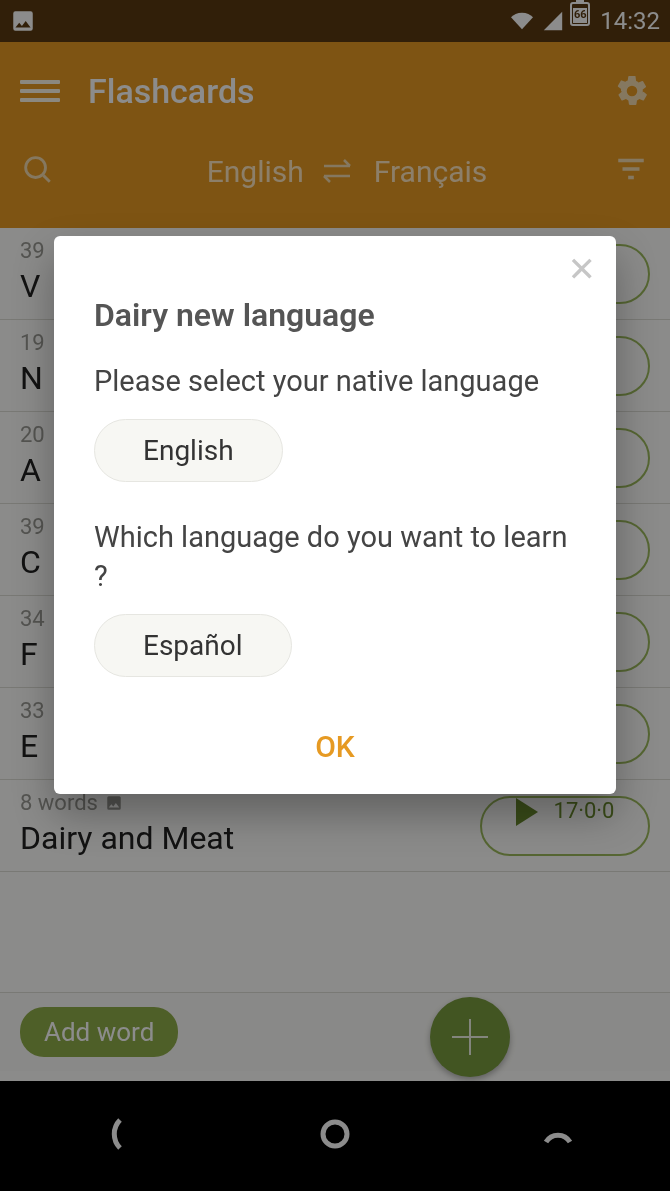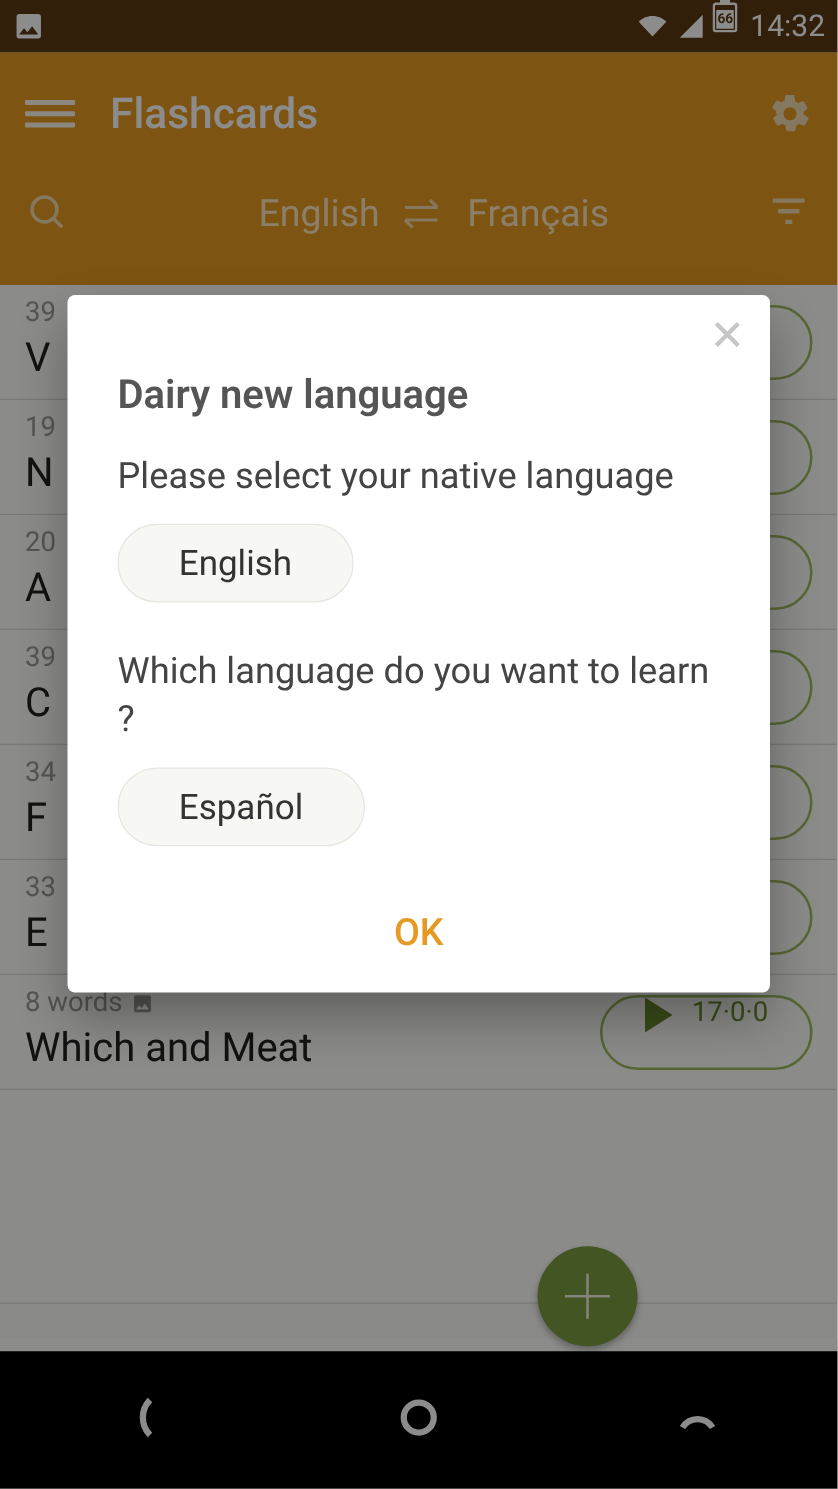--- a/index.html
+++ b/index.html
@@ -177,29 +177,30 @@
         <span>0</span>
       </div>
   </div>
   <div class="item">
     <div class="count">
         <span>8 words</span>
       <svg width="20" height="18" viewBox="0 0 24 24" fill="#9a9a94">
           <path d="M21 19V5a2 2 0 0 0-2-2H5a2 2 0 0 0-2 2v14a2 2 0 0 0 2 2h14a2 2 0 0 0 2-2zM8.5 13.5l2.5 3 3.5-4.5L19 18H5l3.5-4.5z"></path>
         </svg>
     </div>
-    <div class="name">Which and Meat</div>
+    <div class="name">Dairy and Meat</div>
     <div class="play-pill">
         <div class="play-triangle"></div>
         <span>17·0·0</span>
       </div>
   </div>
 </div>
 
 <div class="addbar">
+  <div class="addword">Add word</div>
   <div class="fab"></div>
 </div>
 
 <div class="navbar">
   <span><svg width="40" height="40" viewBox="0 0 40 40">
         <path d="M28 6 A20 20 0 0 0 28 34" fill="none" stroke="#fff" stroke-width="5"></path>
       </svg></span>
   <span><svg width="40" height="40" viewBox="0 0 40 40">
         <circle cx="20" cy="20" r="12" fill="none" stroke="#fff" stroke-width="5"></circle>
       </svg></span>

